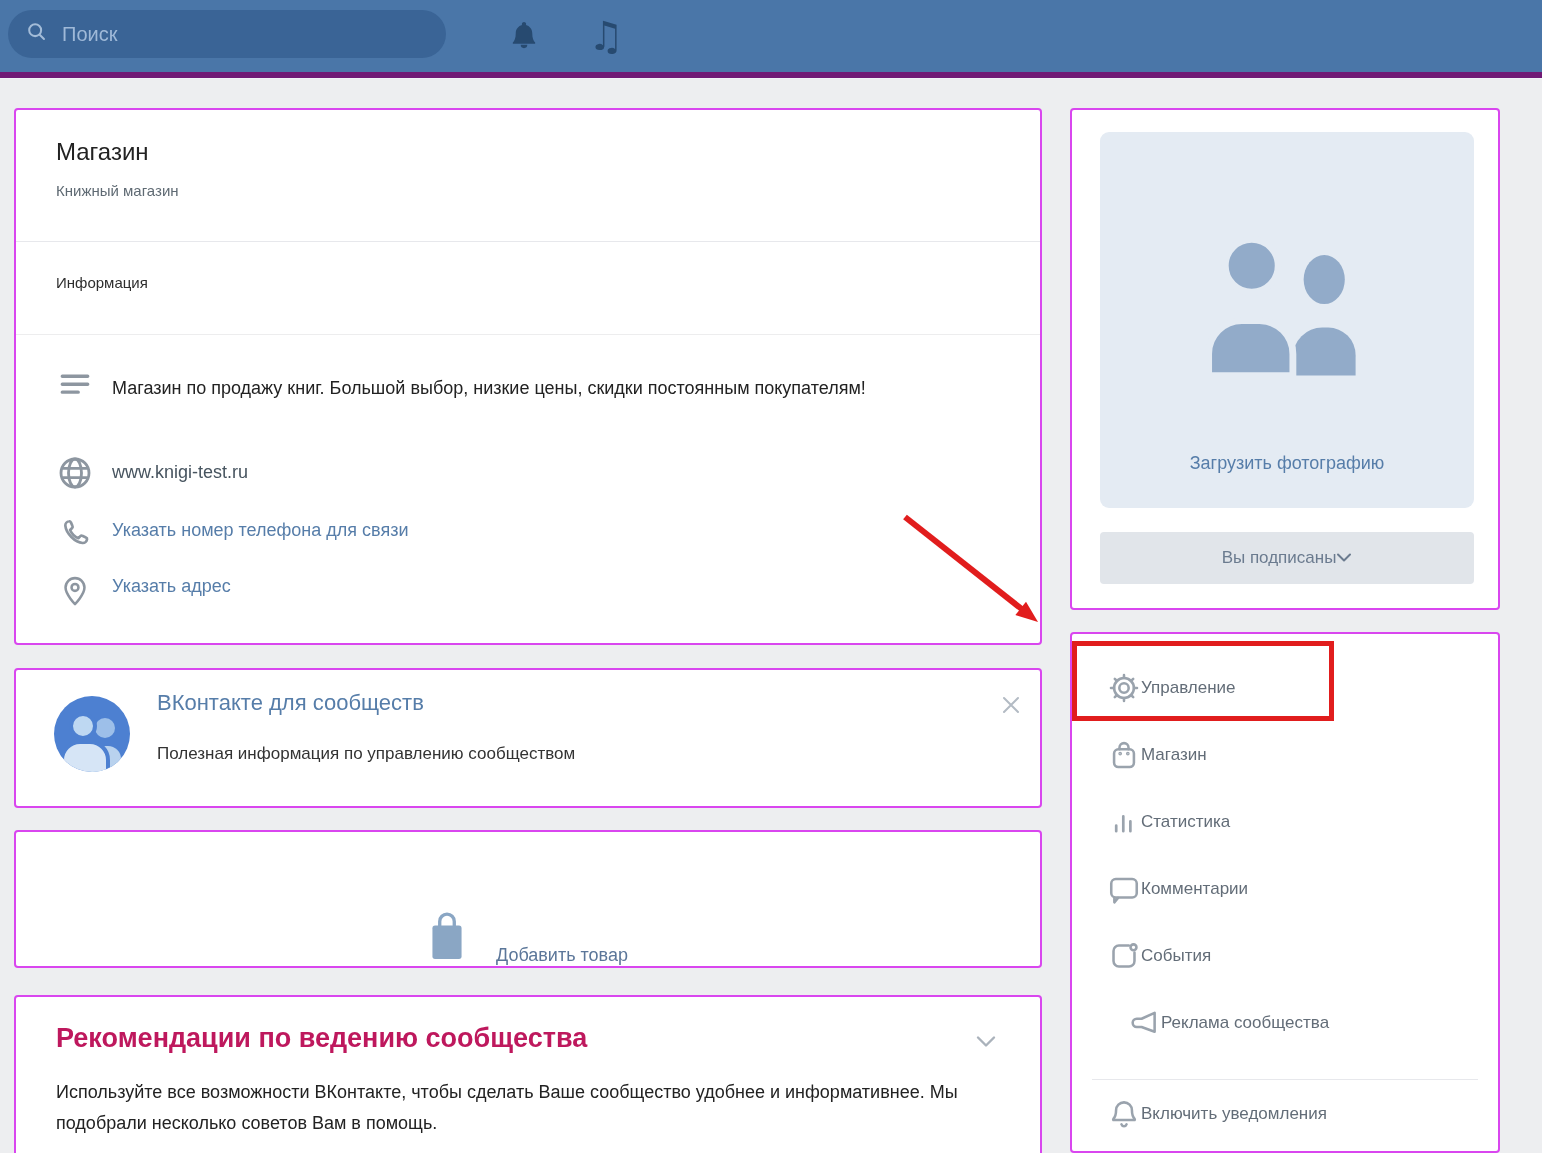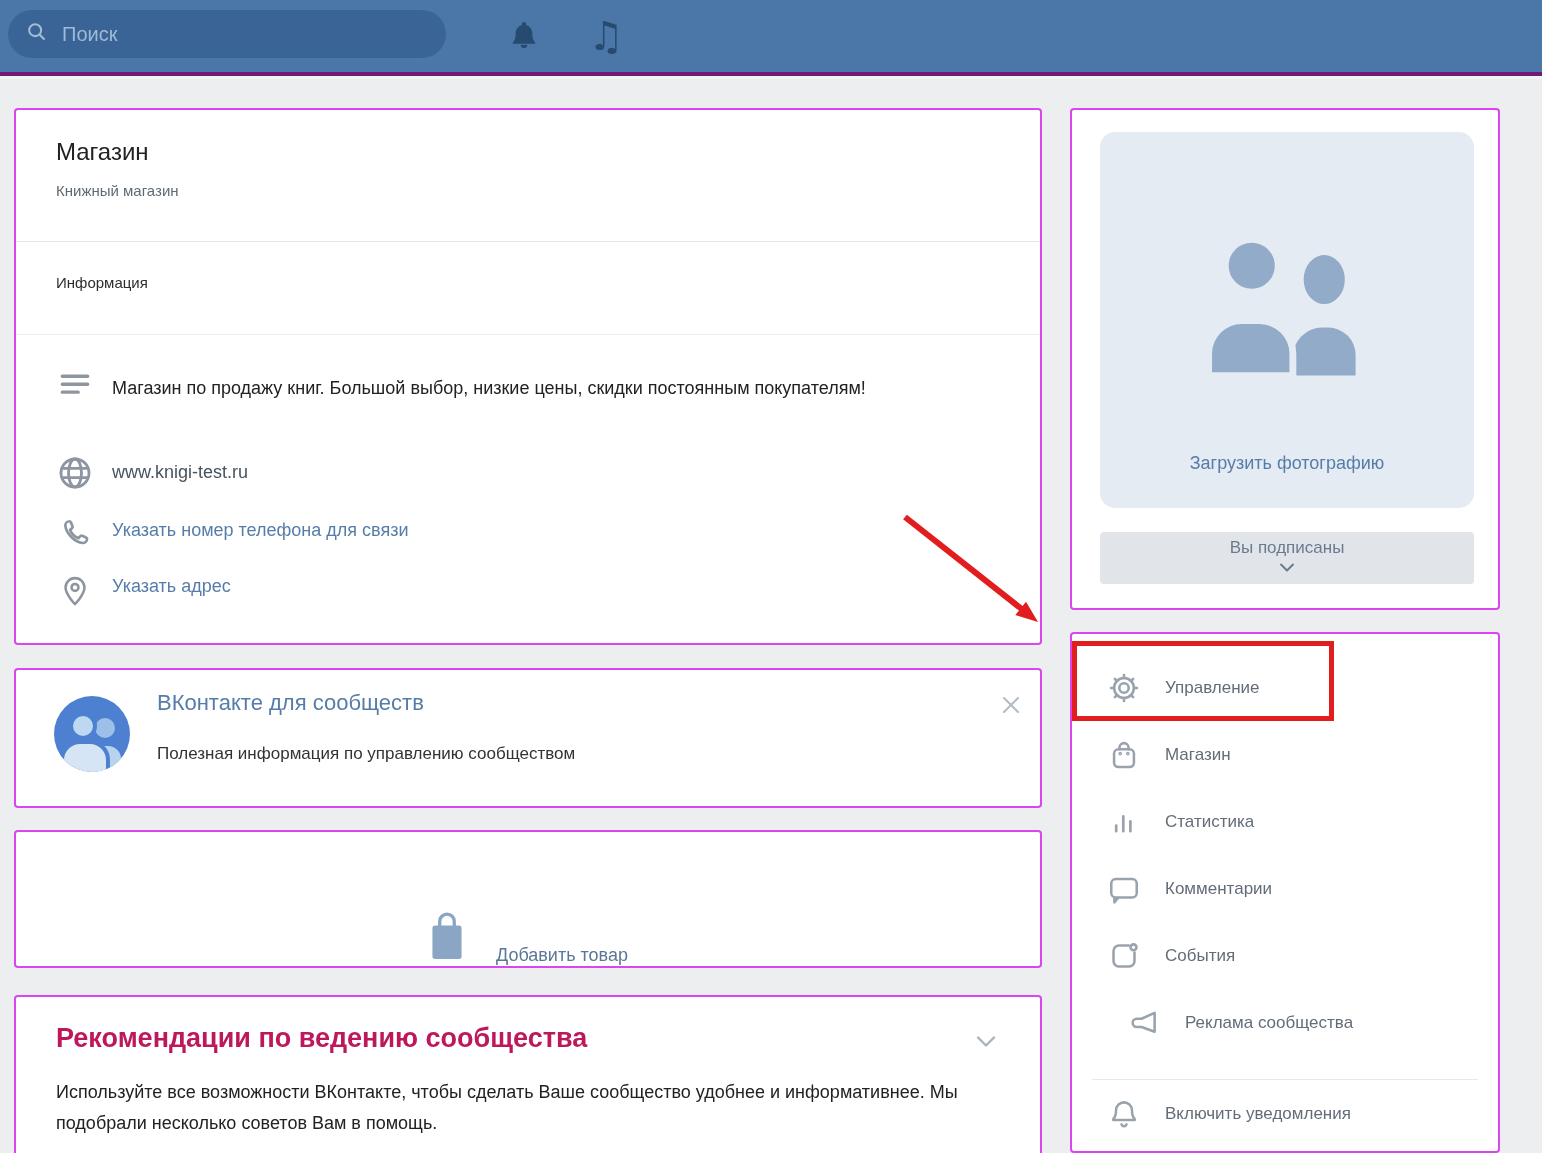--- a/index.html
+++ b/index.html
@@ -5,21 +5,21 @@
   html,body { margin:0; padding:0; background:#edeef0; }
   .page {
     position:relative; width:1542px; height:1153px; overflow:hidden;
     background:#edeef0; font-family:"Liberation Sans","DejaVu Sans",sans-serif;
     -webkit-font-smoothing:antialiased;
   }
 
   
   .topbar {
     position:absolute; left:0; top:0; width:100%; height:72px;
-    background:#4a76a8; border-bottom:4px solid #701a75; z-index:3;
+    background:#4a76a8; border-bottom:6px solid #701a75; z-index:3;
   }
   .light-strip { position:absolute; left:0; top:74px; width:100%; height:5px; background:#f0f4f7; }
   .search-box {
     position:absolute; left:8px; top:10px; width:438px; height:48px;
     background:#3a6496; border-radius:24px; display:flex; align-items:center;
     gap:12px; padding:0 18px; box-sizing:border-box;
   }
   .search-input {
     flex:1; background:transparent; border:none; outline:none;
     color:#d9e5f3; font-size:20px; font-family:inherit;
@@ -59,34 +59,34 @@
   .ap-label { font-size:18px; color:#5b7699; }
 
   
   #rec-card { left:14px; top:995px; width:1028px; height:170px; }
   .rec-title   { position:absolute; left:40px; top:26px; font-size:27px; font-weight:bold; color:#be185d; }
   .rec-chevron { position:absolute; left:958px; top:36px; cursor:pointer; }
   .rec-body    { position:absolute; left:40px; top:80px; width:958px; font-size:18px; line-height:31px; color:#222; }
 
   
   #photo-card { left:1070px; top:108px; width:430px; height:502px; }
-  .photo-ph { position:absolute; left:28px; top:22px; width:374px; height:376px; background:#e4ebf3; border-radius:15px; cursor:pointer; }
+  .photo-ph { position:absolute; left:28px; top:22px; width:374px; height:376px; background:#e4ebf3; border-radius:9px; cursor:pointer; }
   .ph-people { position:absolute; left:50%; top:94px; transform:translateX(-50%); }
   .ph-label  { position:absolute; left:0; bottom:34px; width:100%; text-align:center; font-size:18px; color:#567da9; }
   .subscribed-btn {
     position:absolute; left:28px; top:422px; width:374px; height:52px;
     background:#e1e5ea; border-radius:4px; display:flex; align-items:center;
-    justify-content:center; font-size:17px; color:#6b7b8f; cursor:pointer;flex-direction:column;
+    justify-content:center; font-size:17px; color:#6b7b8f; cursor:pointer;
   }
 
   
   #menu-card { left:1070px; top:632px; width:430px; height:521px; }
   .menu-item {
     position:absolute; left:0; width:100%; height:54px; display:flex;
-    align-items:center; gap:24px; padding-left:35px; box-sizing:border-box; cursor:pointer;
+    align-items:center; padding-left:35px; box-sizing:border-box; cursor:pointer;
   }
   .mi-icon { width:34px; height:34px; display:flex; align-items:center; justify-content:center; }
   .mi-label { font-size:17px; color:#636d78; }
   .menu-item.m1 { top:27px; }  .menu-item.m2 { top:94px; }
   .menu-item.m3 { top:161px; } .menu-item.m4 { top:228px; }
   .menu-item.m5 { top:295px; } .menu-item.m6 { top:362px;margin-left:20px; }
   .menu-div { position:absolute; left:20px; right:20px; top:445px; height:1px; background:#e7e8ec; }
   .menu-item.m7 { top:453px; }
 
   

